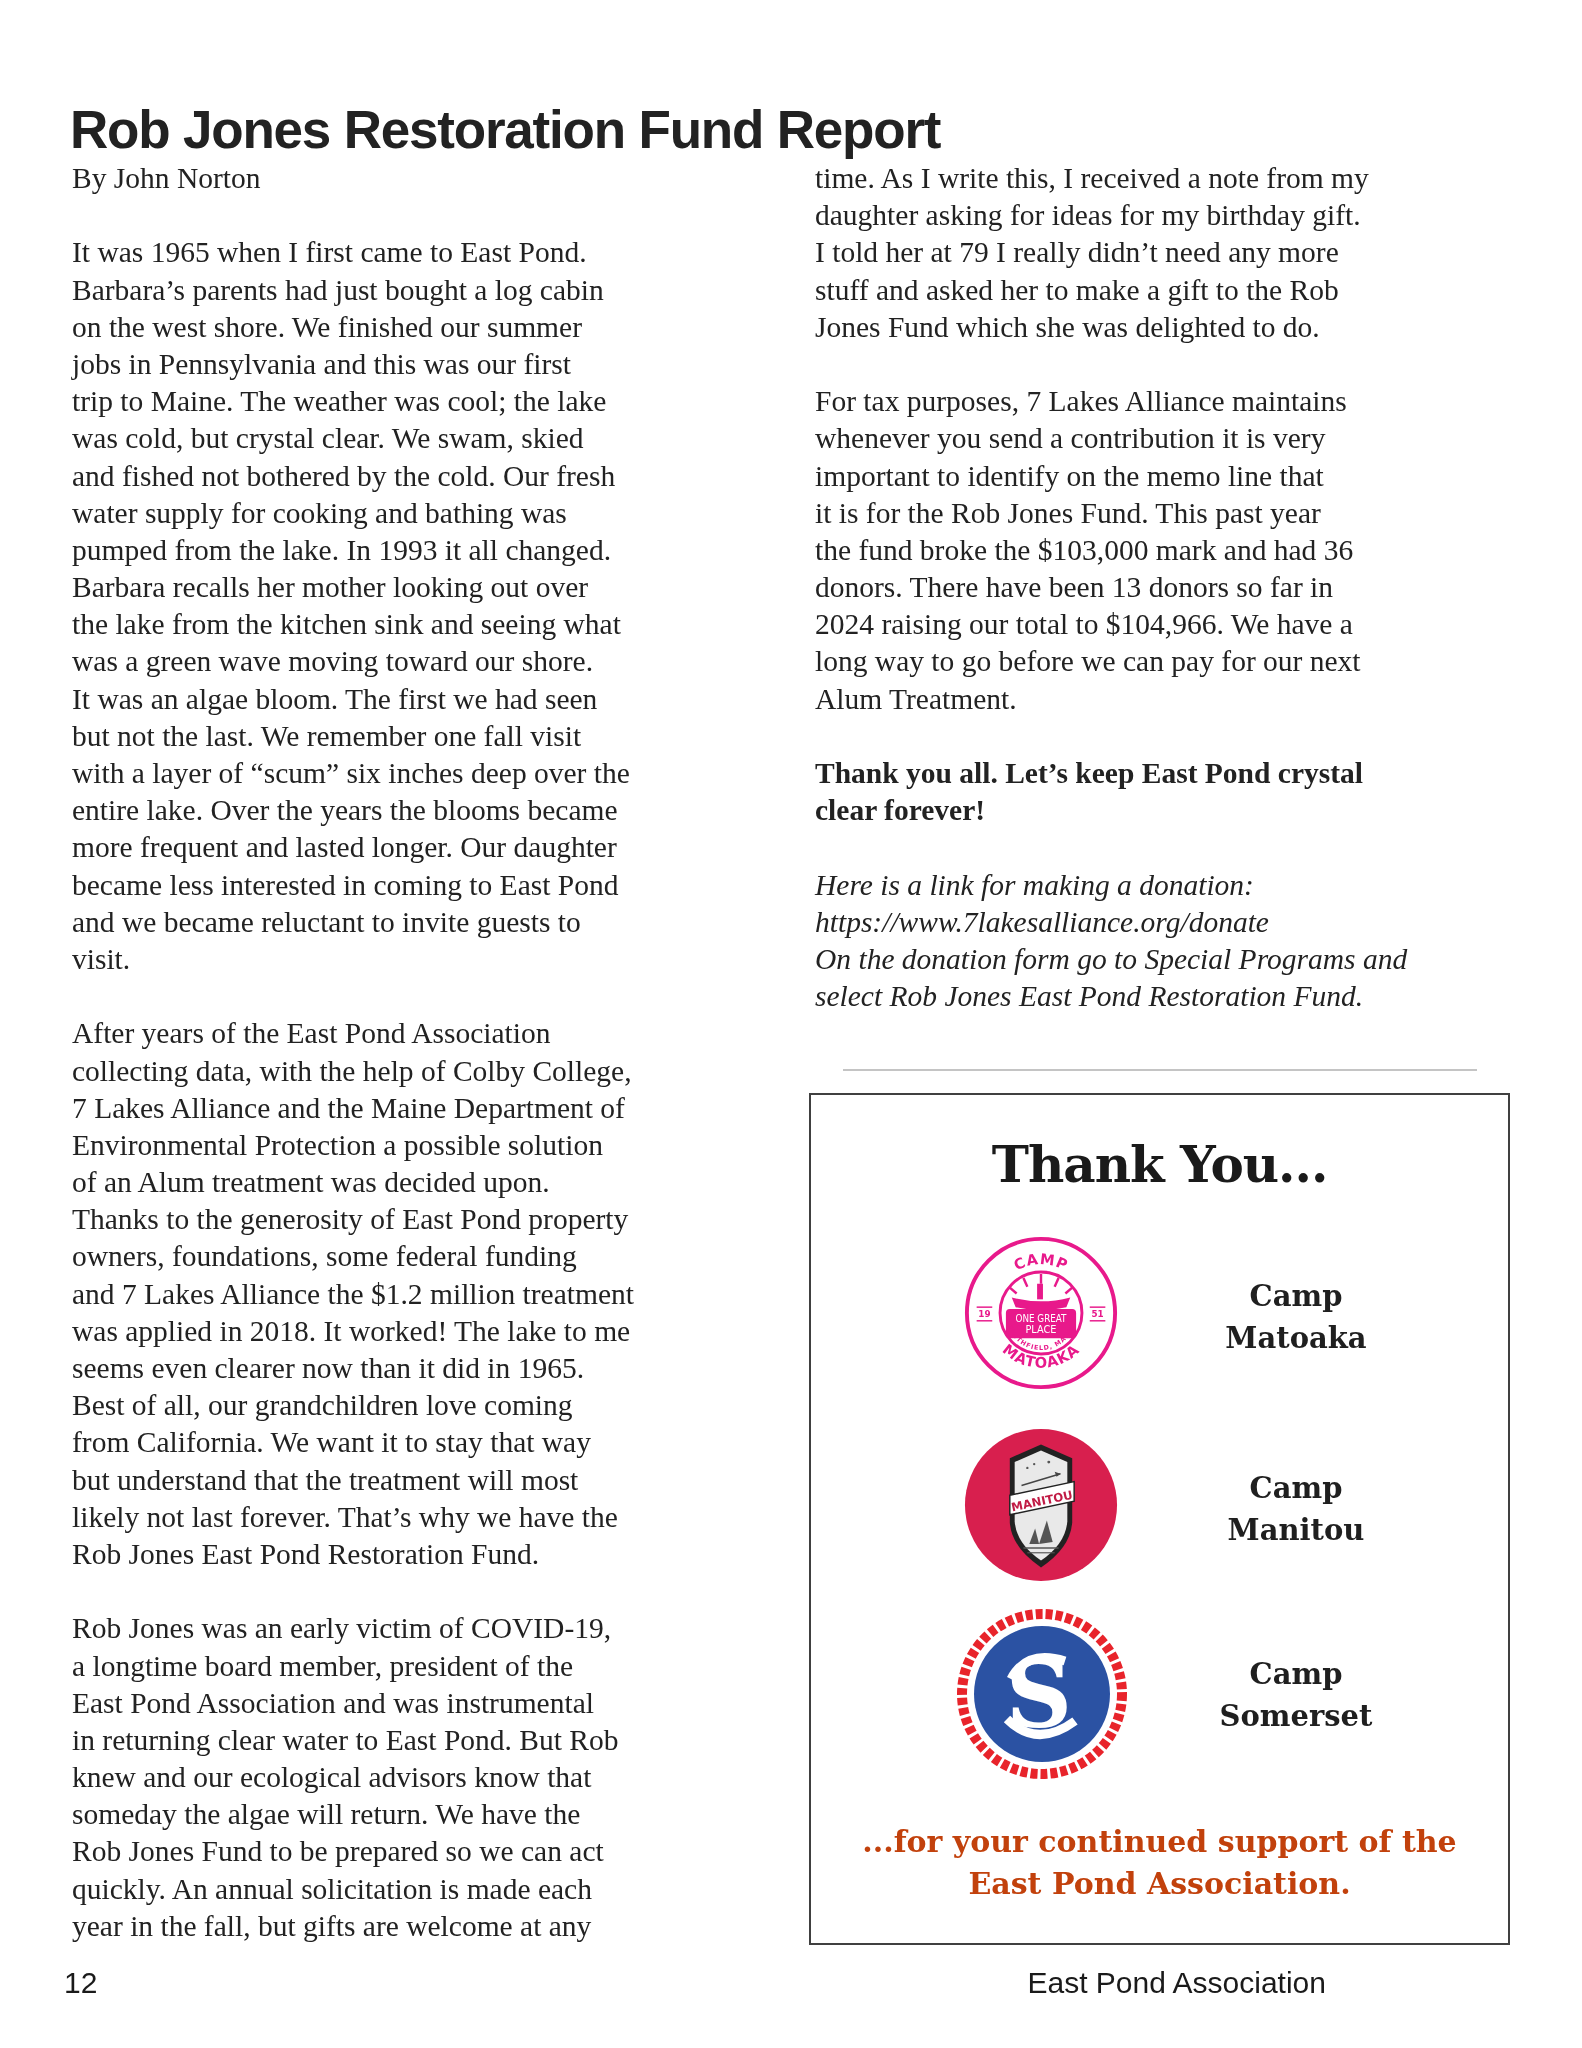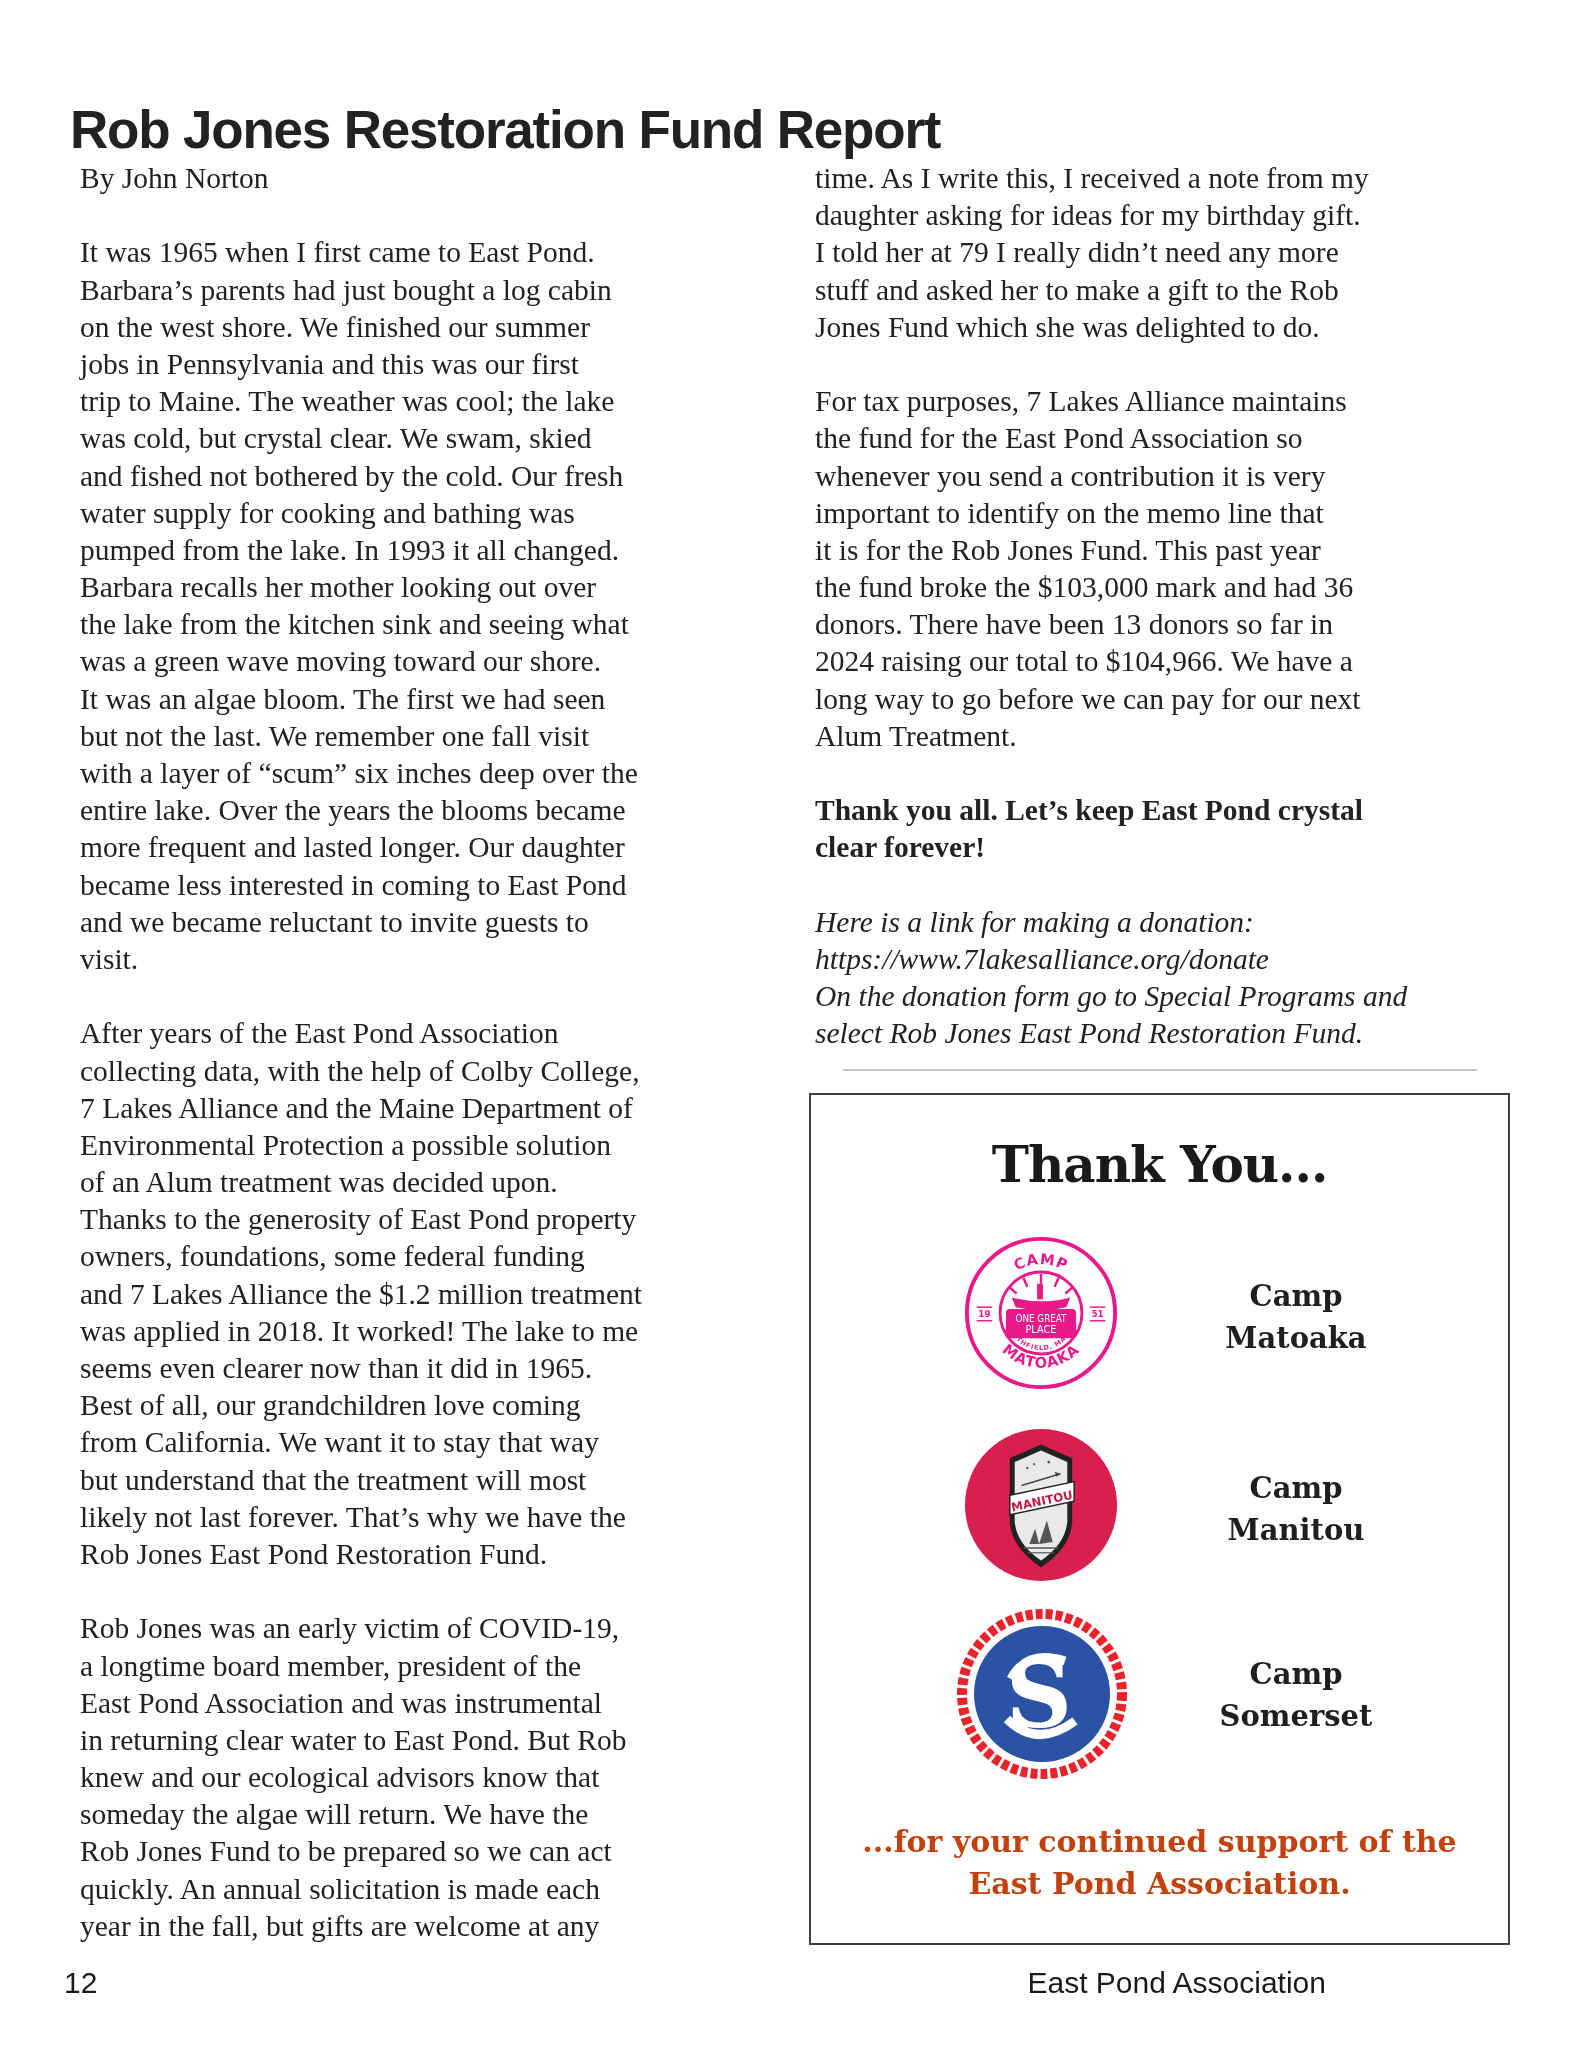--- a/index.html
+++ b/index.html
@@ -4,21 +4,21 @@
 <style>
   html, body { margin: 0; padding: 0; background: #ffffff; }
   body { width: 1582px; height: 2048px; position: relative; overflow: hidden; color: #1e1e1e; }
   .page { position: absolute; left: 0; top: 0; width: 1396px; height: 2048px; }
   .title {
     position: absolute; left: 70px; top: 64px;
     font-family: "Liberation Sans", sans-serif; font-weight: 700; font-size: 53px;
     letter-spacing: -1.2px; color: #222; white-space: nowrap; line-height: 60px;
   }
   .col { position: absolute; width: 720px; }
-  .col-left { left: 80px; top: 160px; }
+  .col-left { left: 72px; top: 160px; }
   .col-right { left: 815px; top: 160px; }
   .line {
     font-family: "Liberation Serif", serif; font-size: 29.5px; line-height: 37.2px;
     height: 37.2px; white-space: nowrap; color: #222;
   }
   .blank { height: 37.2px; }
   .bold { font-weight: 700; }
   .ital { font-style: italic; }
   .sep { position: absolute; left: 843px; top: 1069px; width: 634px; height: 0; border-top: 2px solid #c4c4c4; }
   .thanks-box {
@@ -116,21 +116,20 @@
     <div id="rp1">
         <div class="line">time. As I write this, I received a note from my</div>
         <div class="line">daughter asking for ideas for my birthday gift.</div>
         <div class="line">I told her at 79 I really didn’t need any more</div>
         <div class="line">stuff and asked her to make a gift to the Rob</div>
         <div class="line">Jones Fund which she was delighted to do.</div>
       </div>
     <div class="blank"></div>
     <div id="rp2">
         <div class="line">For tax purposes, 7 Lakes Alliance maintains</div>
-        <div class="line">the fund for the East Pond Association so</div>
         <div class="line">whenever you send a contribution it is very</div>
         <div class="line">important to identify on the memo line that</div>
         <div class="line">it is for the Rob Jones Fund. This past year</div>
         <div class="line">the fund broke the $103,000 mark and had 36</div>
         <div class="line">donors. There have been 13 donors so far in</div>
         <div class="line">2024 raising our total to $104,966. We have a</div>
         <div class="line">long way to go before we can pay for our next</div>
         <div class="line">Alum Treatment.</div>
       </div>
     <div class="blank"></div>

